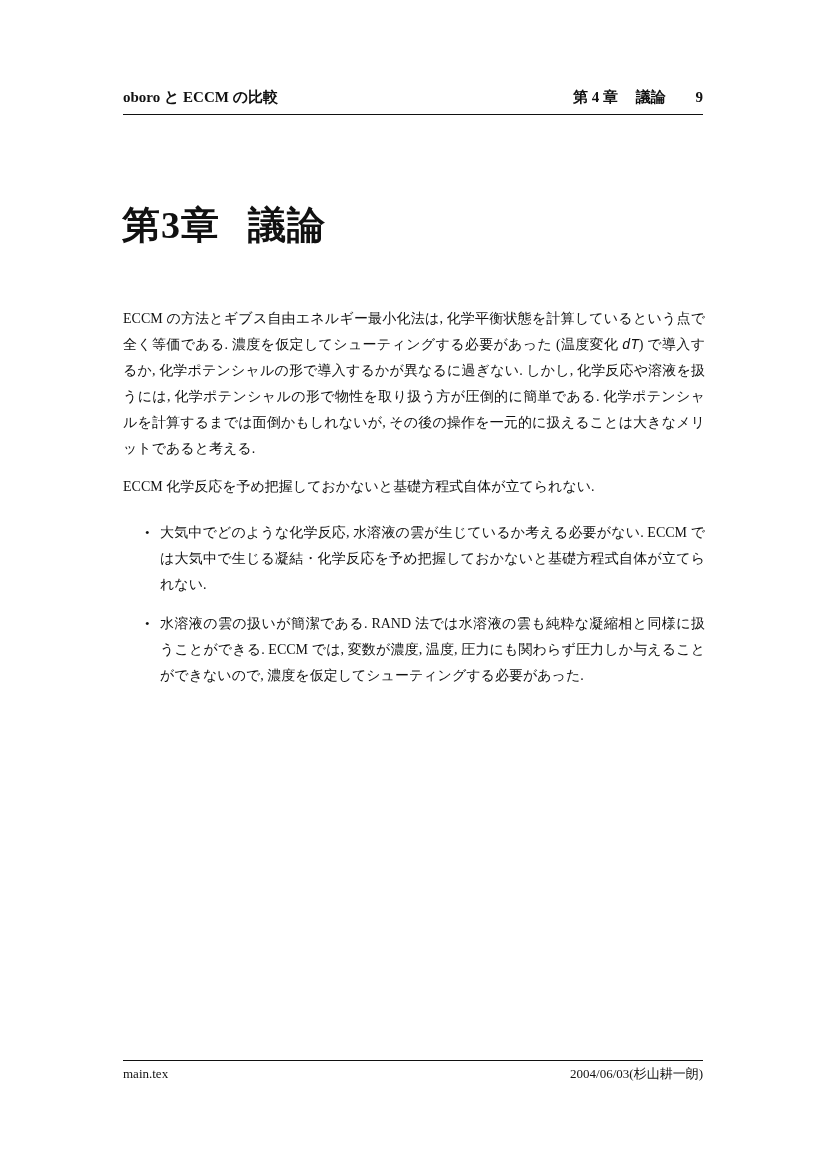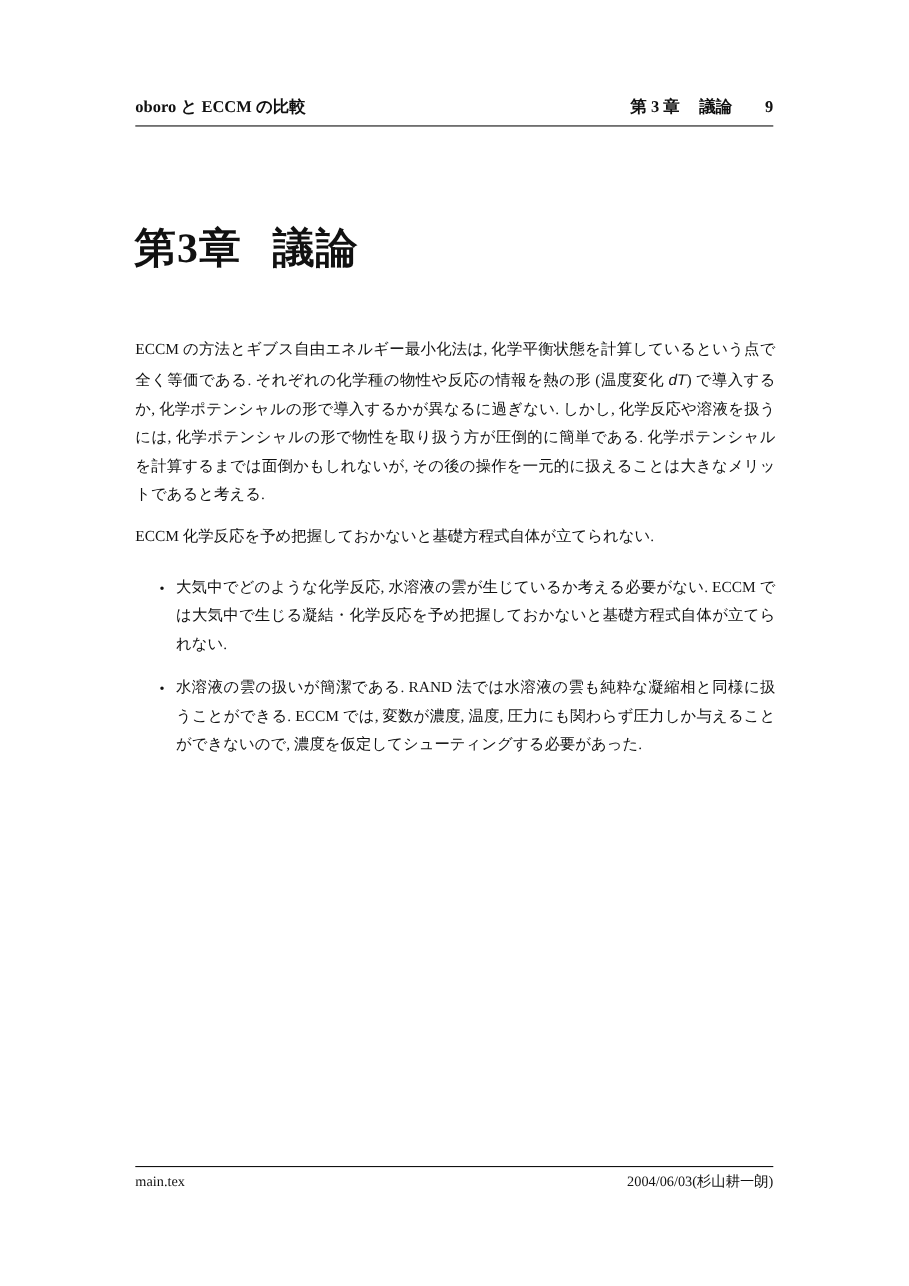--- a/index.html
+++ b/index.html
@@ -57,21 +57,21 @@
     top: 306px;
     width: 582px;
     font-size: 14px;
     line-height: 26px;
     text-align: justify;
   }
   .body-text p { margin-bottom: 12px; }
   .body-text p:last-of-type { margin-bottom: 0; }
   .math-var {
     font-style: italic;
-    font-family: Liberation Sans, sans-serif;
+    font-family: Liberation Mono, monospace;
   }
 
   
   .bullet-list {
     margin-top: 20px;
     list-style: none;
   }
   .bullet-item {
     position: relative;
     padding-left: 37px;
@@ -102,33 +102,33 @@
   }
 </style>
 </head>
 <body>
 
 <div class="page">
 
   <div class="running-header">
     <span class="rh-left">oboro と ECCM の比較</span>
     <span class="rh-right">
-      <span>第 3 章</span>
+      <span>第 4 章</span>
       <span>議論</span>
       <span class="pageno">9</span>
     </span>
   </div>
 
   <h1 class="chapter-heading">
     <span>第3章</span><span class="chap-title">議論</span>
   </h1>
 
   <div class="body-text">
 
-    <p><span>ECCM の方法とギブス自由エネルギー最小化法は, 化学平衡状態を計算しているという点で全く等価である. それぞれの化学種の物性や反応の情報を熱の形 (温度変化 </span><span class="math-var">dT</span><span>) で導入するか, 化学ポテンシャルの形で導入するかが異なるに過ぎない. しかし, 化学反応や溶液を扱うには, 化学ポテンシャルの形で物性を取り扱う方が圧倒的に簡単である. 化学ポテンシャルを計算するまでは面倒かもしれないが, その後の操作を一元的に扱えることは大きなメリットであると考える.</span></p>
+    <p><span>ECCM の方法とギブス自由エネルギー最小化法は, 化学平衡状態を計算しているという点で全く等価である. 濃度を仮定してシューティングする必要があった (温度変化 </span><span class="math-var">dT</span><span>) で導入するか, 化学ポテンシャルの形で導入するかが異なるに過ぎない. しかし, 化学反応や溶液を扱うには, 化学ポテンシャルの形で物性を取り扱う方が圧倒的に簡単である. 化学ポテンシャルを計算するまでは面倒かもしれないが, その後の操作を一元的に扱えることは大きなメリットであると考える.</span></p>
 
 
     <p>ECCM 化学反応を予め把握しておかないと基礎方程式自体が立てられない.</p>
 
     <ul class="bullet-list">
       <li class="bullet-item">
         <span class="bullet-marker">•</span>
         <span>大気中でどのような化学反応, 水溶液の雲が生じているか考える必要がない. ECCM では大気中で生じる凝結・化学反応を予め把握しておかないと基礎方程式自体が立てられない.</span>
       </li>
       <li class="bullet-item">

